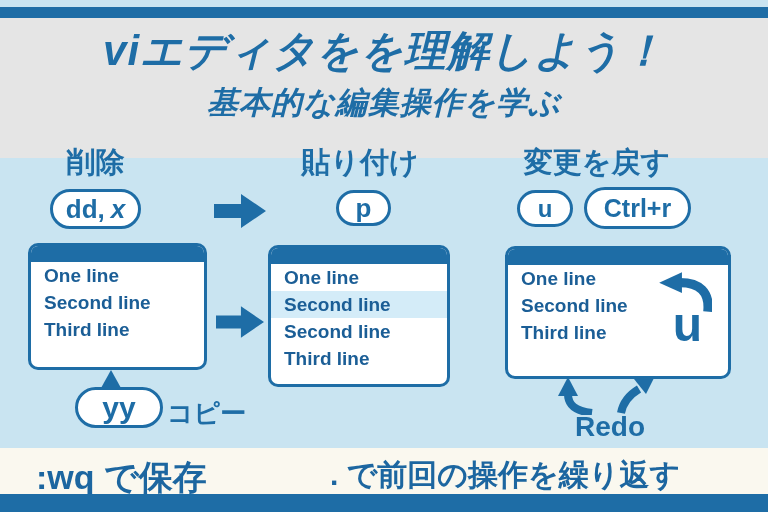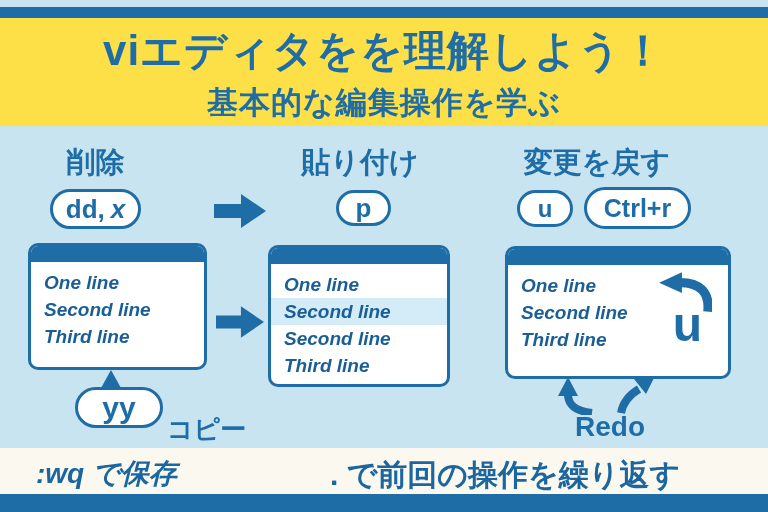--- a/index.html
+++ b/index.html
@@ -3,21 +3,21 @@
 <meta charset="utf-8">
 <style>
   html,body{margin:0;padding:0;}
   .canvas{
     position:relative; width:768px; height:512px; overflow:hidden;
     background:#c9e4f1;
     font-family:"Liberation Sans","DejaVu Sans",sans-serif;
     color:#1e6da6;
   }
   .top-bar{position:absolute;left:0;top:7px;width:768px;height:11px;background:#1e6da6;}
-  .title-band{position:absolute;left:0;top:18px;width:768px;height:108px;background:#fde047;text-align:center;}
+  .title-band{position:absolute;left:0;top:18px;width:768px;height:140px;background:#e5e5e5;text-align:center;font-style:italic;}
   .main-title{margin:0;padding-top:9px;font-size:42px;font-weight:bold;letter-spacing:1px;color:#1e6da6;line-height:48px;}
   .sub-title{margin:8px;font-size:31px;font-weight:bold;letter-spacing:1px;color:#1e6da6;line-height:40px;}
 
   .col-heading{position:absolute;font-size:29px;font-weight:bold;text-align:center;color:#1e6da6;}
   .heading-delete{left:33px;top:143px;width:125px;}
   .heading-paste{left:280px;top:143px;width:160px;}
   .heading-undo{left:506px;top:143px;width:182px;}
 
   .key-pill{
     position:absolute;background:#fff;border:3px solid #1e6da6;border-radius:22px;
@@ -34,45 +34,45 @@
 
   .arrow-right{position:absolute;}
   .arrow-1{left:214px;top:193px;}
   .arrow-2{left:216px;top:303px;}
 
   .win{
     position:absolute;background:#fff;border:3px solid #1e6da6;border-radius:10px;
     box-sizing:border-box;overflow:hidden;
   }
   .win-bar{height:16px;background:#1e6da6;}
-  .win-body{padding-top:7px;font-style:italic;}
+  .win-body{padding-top:0;}
   .win-line{font-size:19px;font-weight:bold;color:#1b5e96;line-height:27px;padding-left:13px;white-space:nowrap;}
   .win-line.hl{background:#d4ecf8;}
   .box-original{left:28px;top:243px;width:179px;height:127px;}
   .box-pasted{left:268px;top:245px;width:182px;height:142px;}
   .box-undone{left:505px;top:246px;width:226px;height:133px;}
 
   .undo-arrow{position:absolute;right:16px;top:22px;}
   .undo-key{
     position:absolute;right:26px;top:52px;font-size:48px;font-weight:bold;color:#1e6da6;line-height:48px;
   }
 
   .bubble-tail{
     position:absolute;left:101px;top:370px;width:0;height:0;
     border-left:10px solid transparent;border-right:10px solid transparent;
     border-bottom:18px solid #1e6da6;
   }
-  .copy-label{position:absolute;left:167px;top:396px;font-size:26px;font-weight:bold;color:#1e6da6;margin-top:16px;}
+  .copy-label{position:absolute;left:167px;top:396px;font-size:26px;font-weight:bold;color:#1e6da6;}
 
   .redo-arrow-left{position:absolute;left:555px;top:375px;}
   .redo-arrow-right{position:absolute;left:617px;top:374px;}
   .redo-label{position:absolute;left:558px;top:411px;width:104px;text-align:center;font-size:28px;font-weight:bold;color:#1e6da6;}
 
   .footer-band{position:absolute;left:0;top:448px;width:768px;height:46px;background:#faf8ef;}
-  .footer-save{position:absolute;left:36px;top:455px;font-size:28px;font-weight:bold;color:#1c66a0;white-space:nowrap;font-style:italic;}
+  .footer-save{position:absolute;left:36px;top:455px;font-size:34px;font-weight:bold;color:#1c66a0;white-space:nowrap;}
   .footer-repeat{position:absolute;left:330px;top:455px;font-size:30px;font-weight:bold;color:#1c66a0;white-space:nowrap;}
   .bottom-bar{position:absolute;left:0;top:494px;width:768px;height:18px;background:#1e6da6;}
 </style>
 </head>
 <body>
 
 <div class="canvas">
 
   <div class="top-bar"></div>
 

